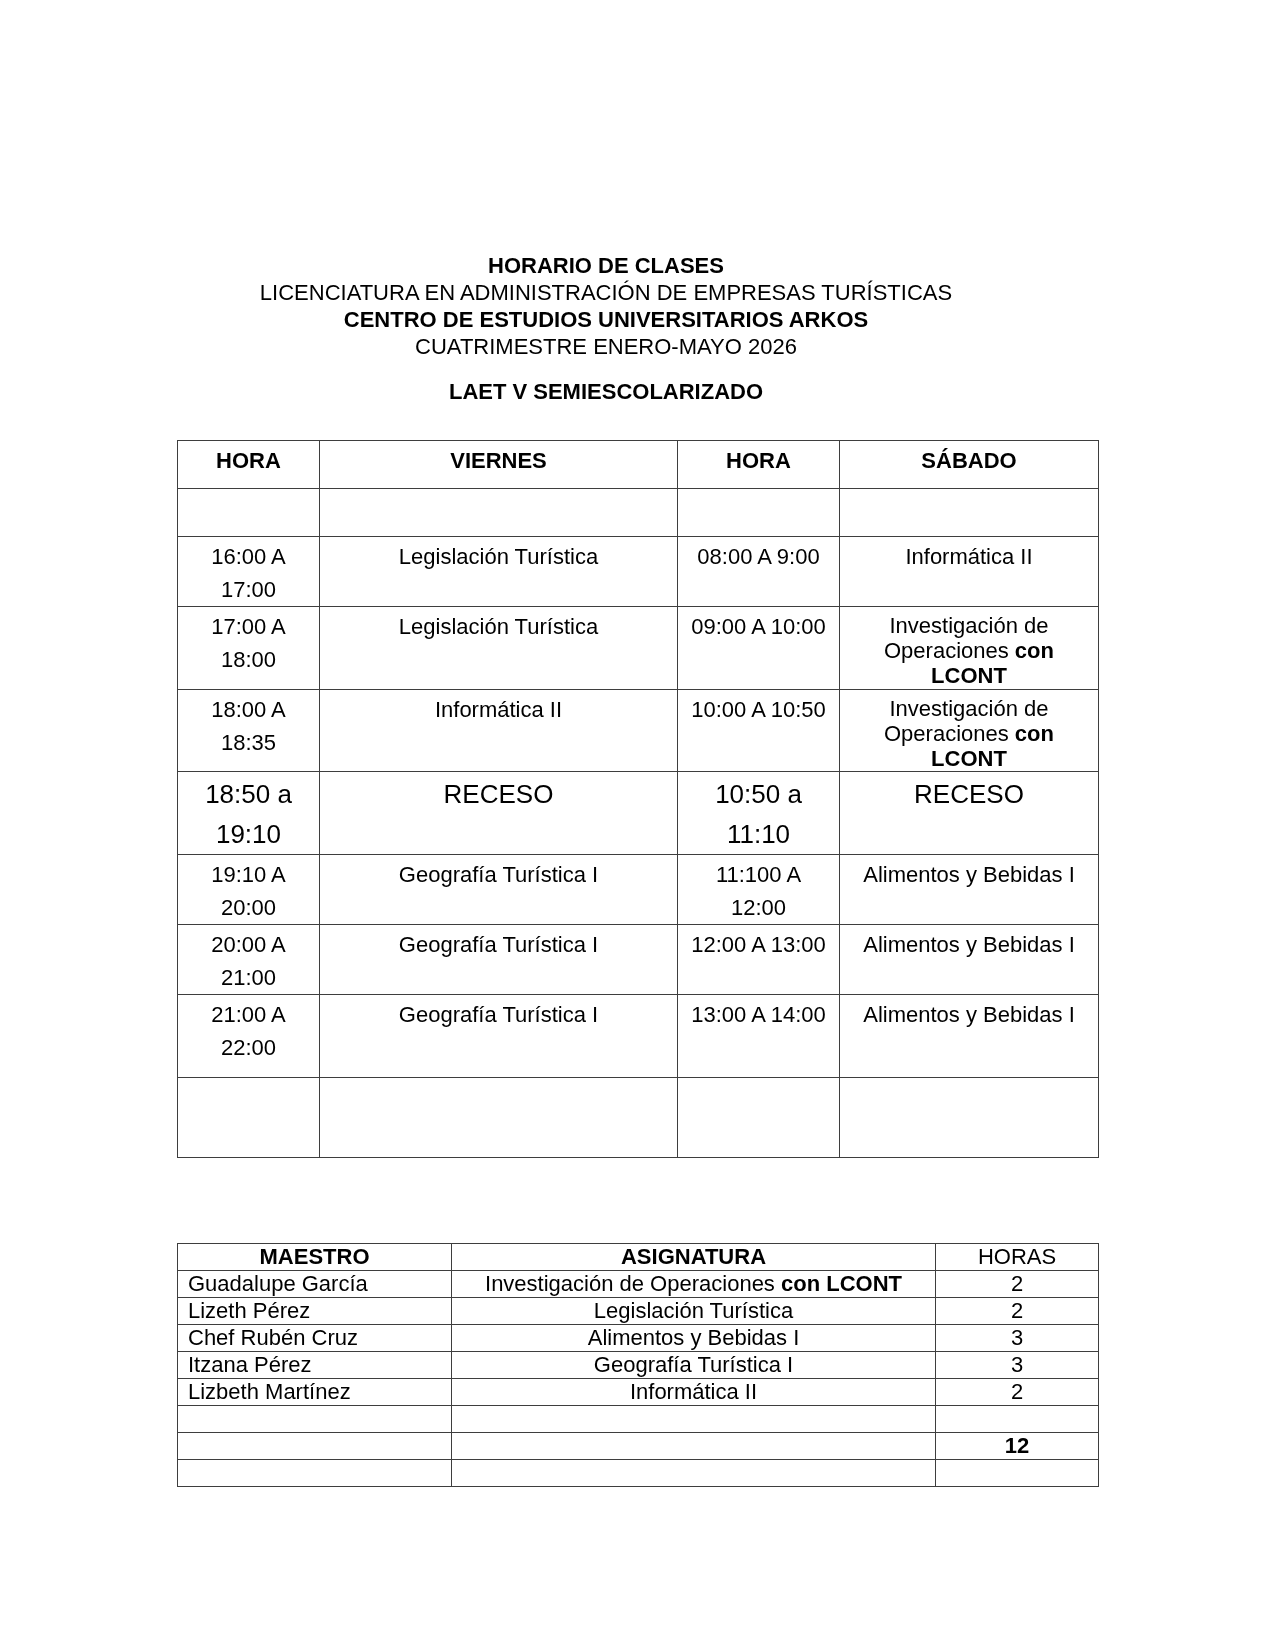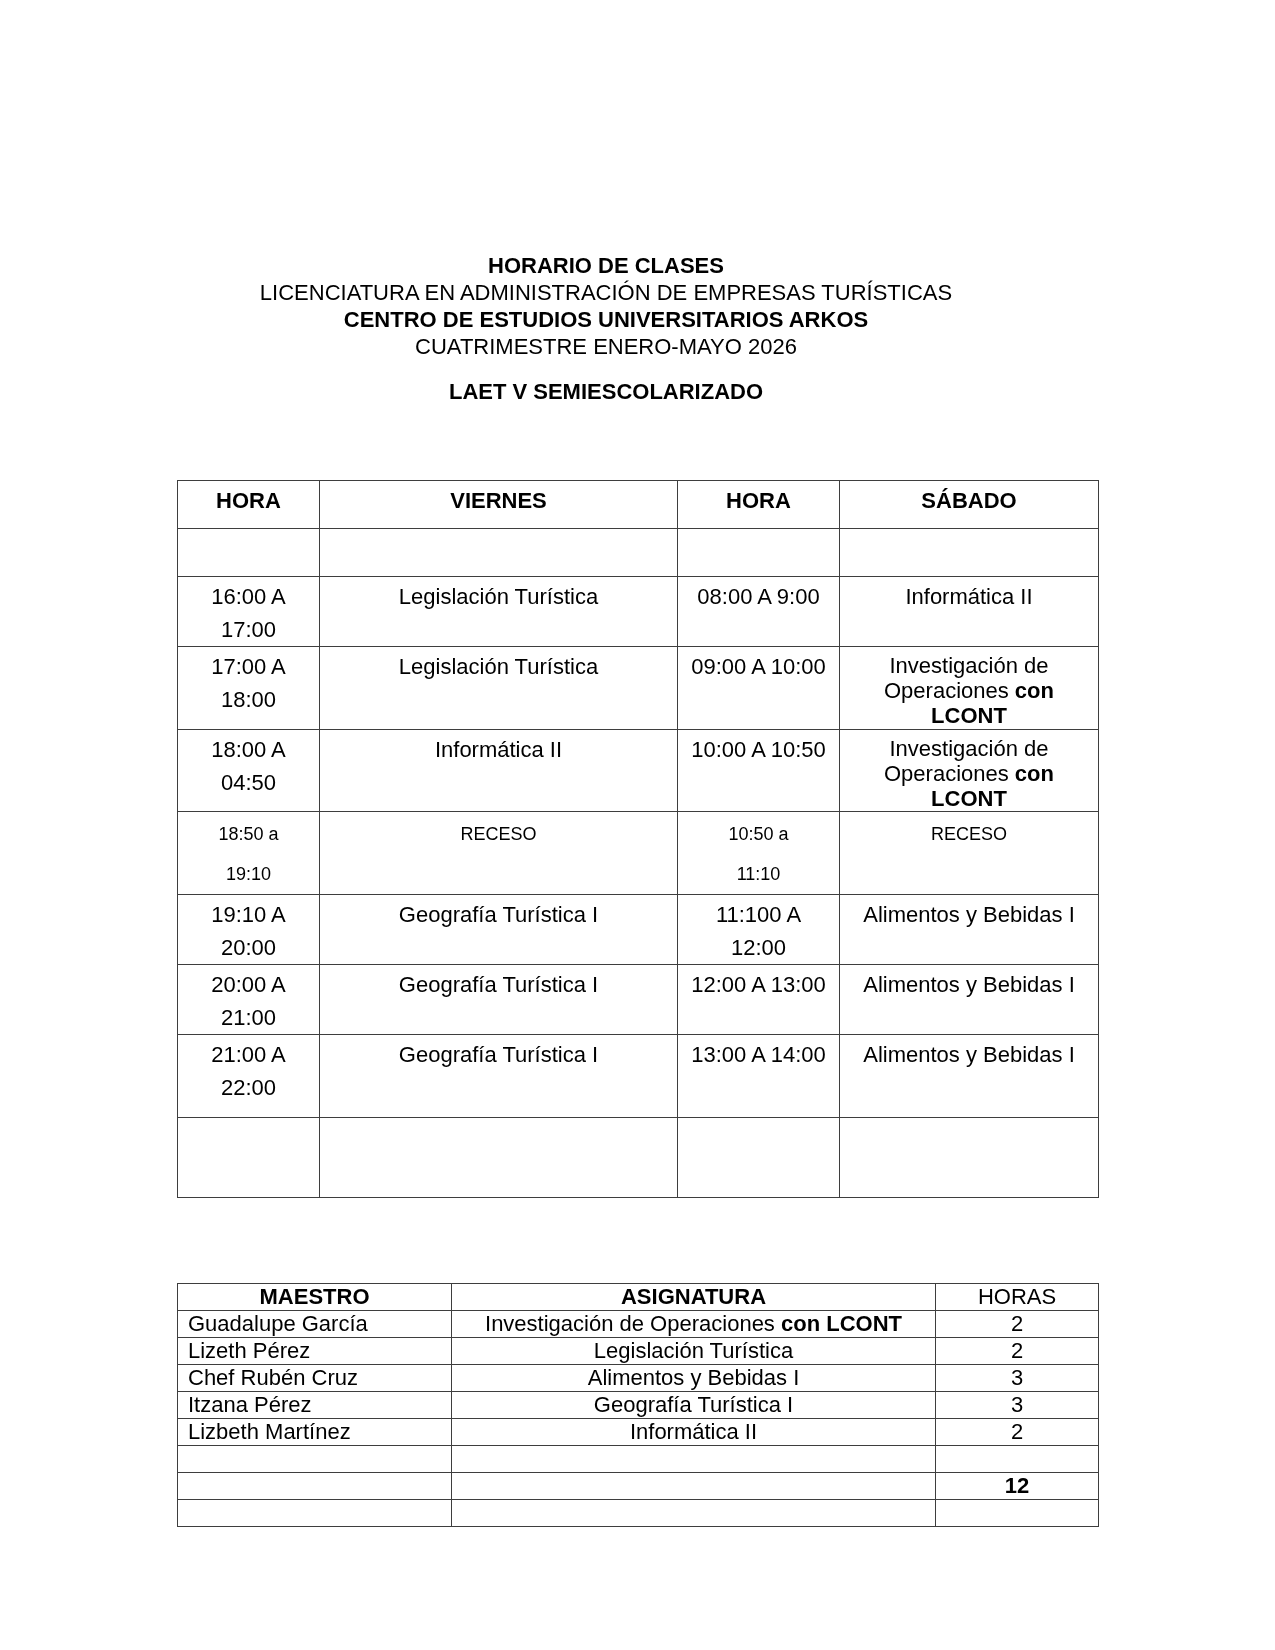--- a/index.html
+++ b/index.html
@@ -16,35 +16,35 @@
     position:absolute;
     left:178px; top:252px; width:856px;
     text-align:center;
     font-size:22px; line-height:27px;
   }
   .titles div { white-space:nowrap; }
   .b { font-weight:bold;text-align:center; }
   .group-title { margin-top:18px; }
 
   
-  table { border-collapse:collapse; table-layout:fixed;margin-top:40px; }
+  table { border-collapse:collapse; table-layout:fixed; }
   .t1 {
     position:absolute; left:177px; top:440px; width:921px;
   }
   .t1 td {
     border:1px solid #3e3e3e;
     vertical-align:top; text-align:center;
     padding:3px 4px 0 4px;
     font-size:22px; line-height:33px;
     white-space:pre-line;
     overflow:hidden;
   }
   .t1 tr.hdr td { font-weight:bold; }
   .t1 td.tight { line-height:25px; padding-top:6px; }
-  .t1 tr.receso td { font-size:18px; line-height:40px; padding-top:2px; }
+  .t1 tr.receso td { font-size:26px; line-height:40px; padding-top:2px; }
   .t1 tr.h48 { height:48px; }
   .t1 tr.h80 { height:80px; }
   .t1 tr.h81 { height:64px; }
   .t1 tr.h83 { height:83px; }
 
   
   .t2 {
     position:absolute; left:177px; top:1243px; width:921px;
   }
   .t2 td {
@@ -101,21 +101,21 @@
     </tr>
     <tr class="h83">
       <td>17:00 A
 18:00</td>
       <td>Legislación Turística</td>
       <td>09:00 A 10:00</td>
       <td class="tight"><span>Investigación de Operaciones </span><span style="font-weight: bold;">con LCONT</span></td>
     </tr>
     <tr class="h81">
       <td>18:00 A
-04:50</td>
+18:35</td>
       <td>Informática II</td>
       <td>10:00 A 10:50</td>
       <td class="tight"><span>Investigación de Operaciones </span><span style="font-weight: bold;">con LCONT</span></td>
     </tr>
     <tr class="receso h83">
       <td>18:50 a
 19:10</td>
       <td>RECESO</td>
       <td>10:50 a
 11:10</td>

